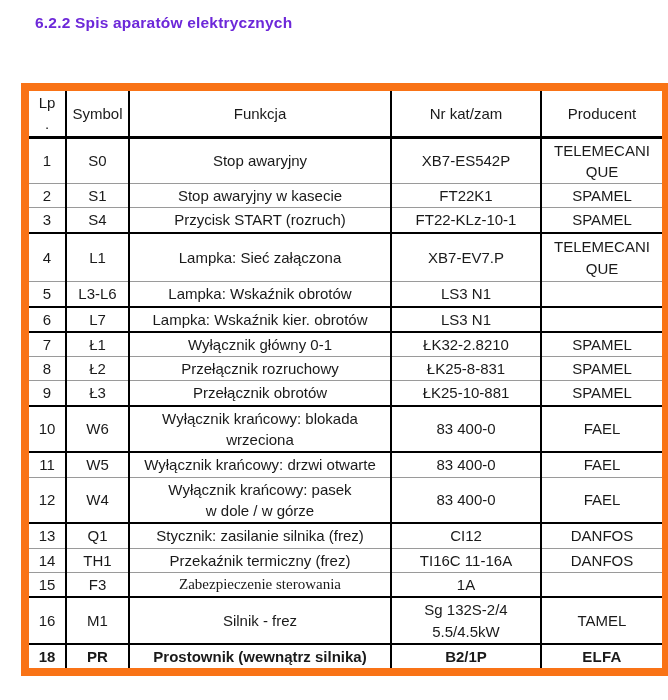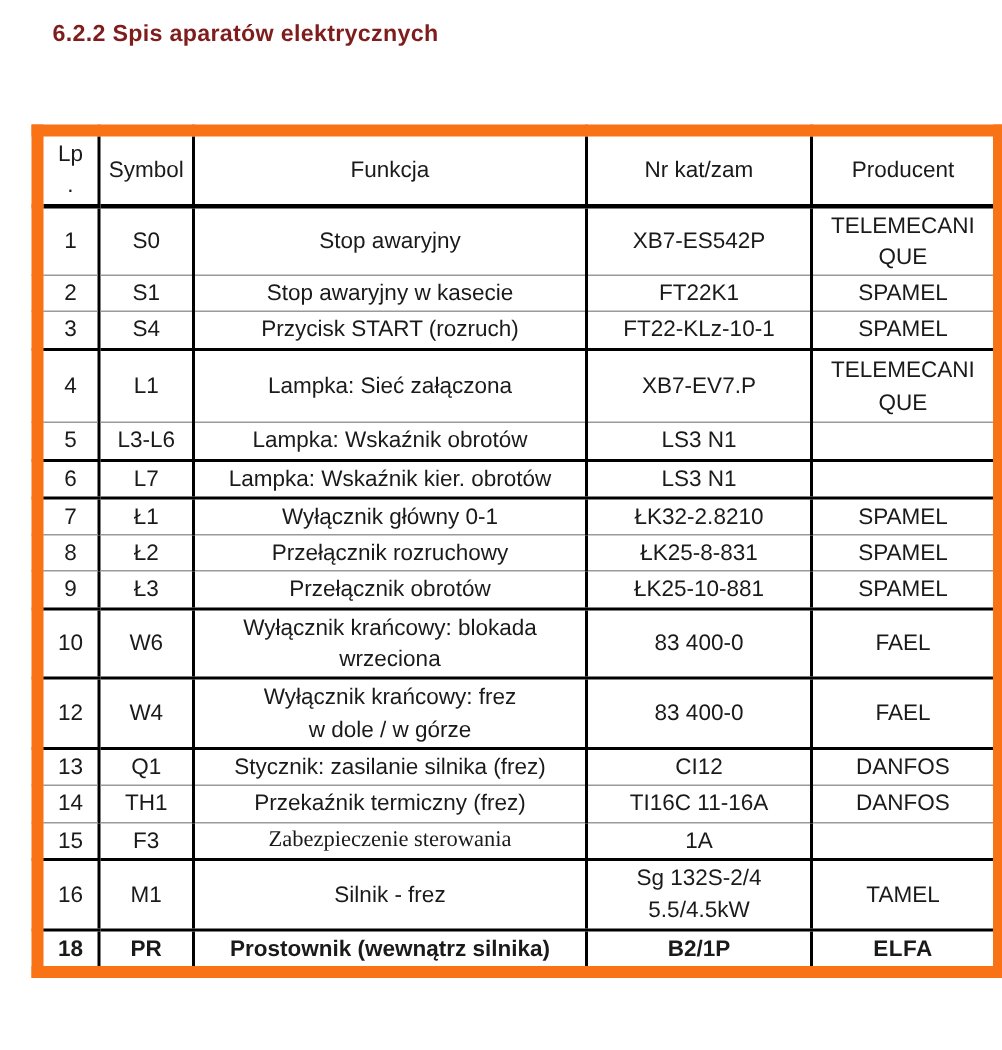--- a/index.html
+++ b/index.html
@@ -17,21 +17,21 @@
     overflow: hidden;
   }
   .title {
     position: absolute;
     left: 35px;
     top: 14px;
     margin: 0;
     font-size: 15.5px;
     font-weight: bold;
     letter-spacing: 0.2px;
-    color: #7f1d1d;
+    color: #6d28d9;
   }
   table.apparatus {
     position: absolute;
     left: 21px;
     top: 83px;
     width: 641px;
     border-collapse: collapse;
     table-layout: fixed;
     border: 8px solid #f97316;
   }
@@ -166,24 +166,31 @@
         <td>SPAMEL</td>
       </tr>
       <tr style="height:45px" class="sep">
         <td>10</td>
         <td>W6</td>
         <td>Wyłącznik krańcowy: blokada
 wrzeciona</td>
         <td>83 400-0</td>
         <td>FAEL</td>
       </tr>
+      <tr style="height:24px">
+        <td>11</td>
+        <td>W5</td>
+        <td>Wyłącznik krańcowy: drzwi otwarte</td>
+        <td>83 400-0</td>
+        <td>FAEL</td>
+      </tr>
       <tr style="height:43px" class="sep">
         <td>12</td>
         <td>W4</td>
-        <td>Wyłącznik krańcowy: frez
+        <td>Wyłącznik krańcowy: pasek
 w dole / w górze</td>
         <td>83 400-0</td>
         <td>FAEL</td>
       </tr>
       <tr style="height:25px">
         <td>13</td>
         <td>Q1</td>
         <td>Stycznik: zasilanie silnika (frez)</td>
         <td>CI12</td>
         <td>DANFOS</td>

